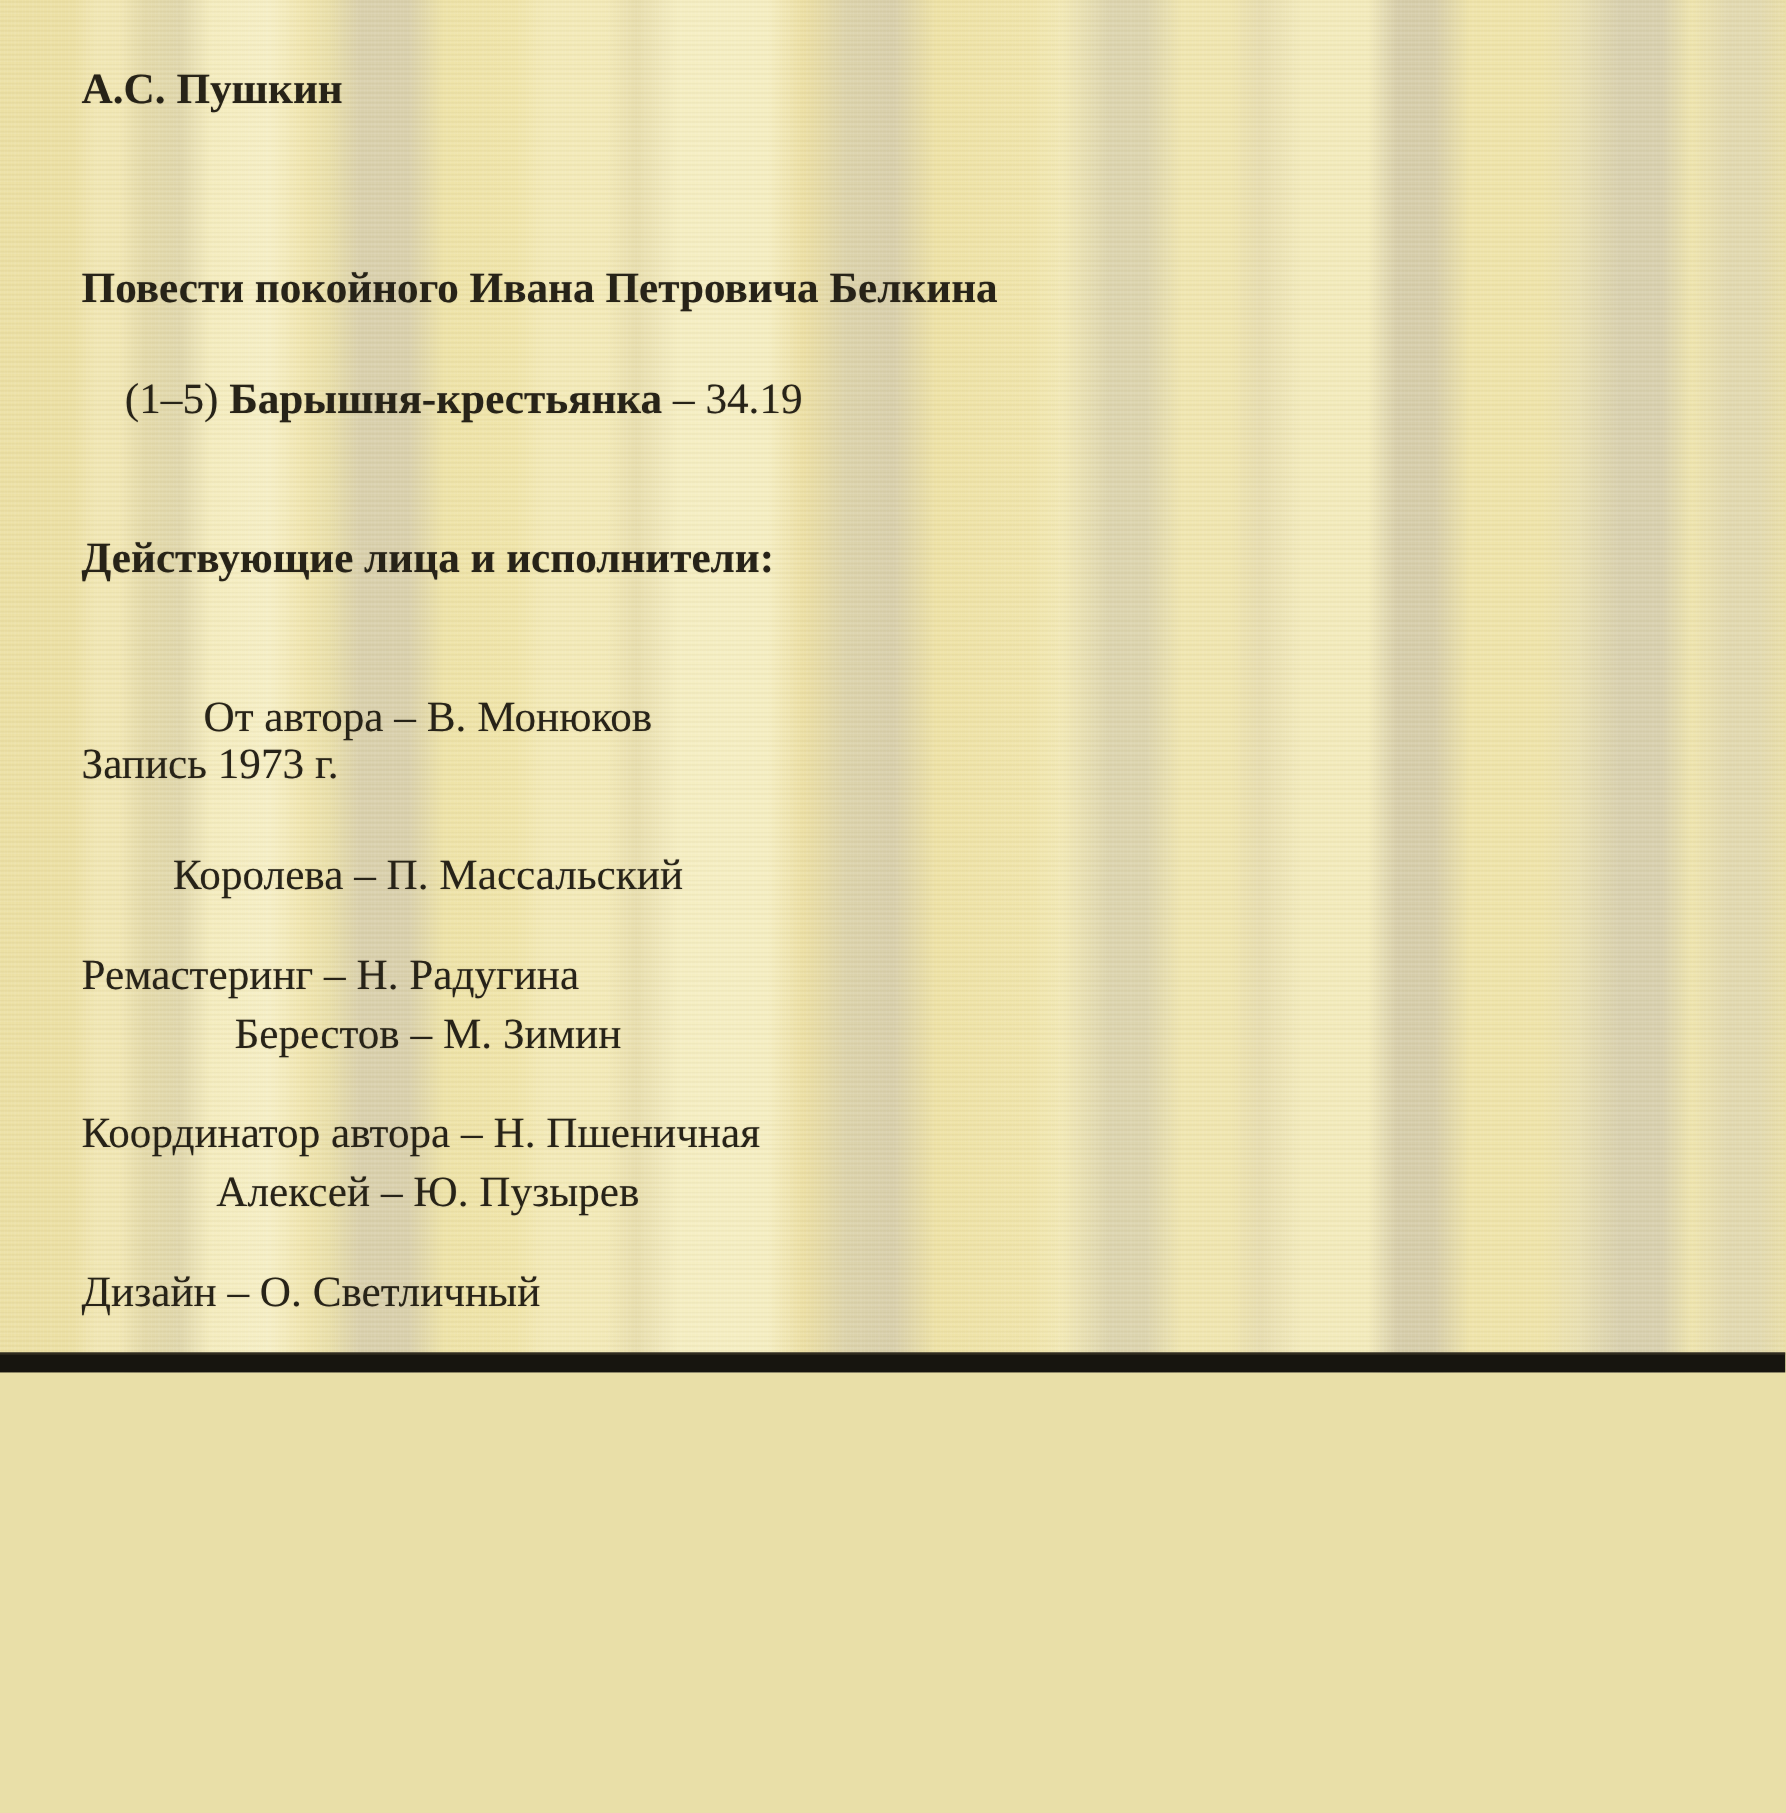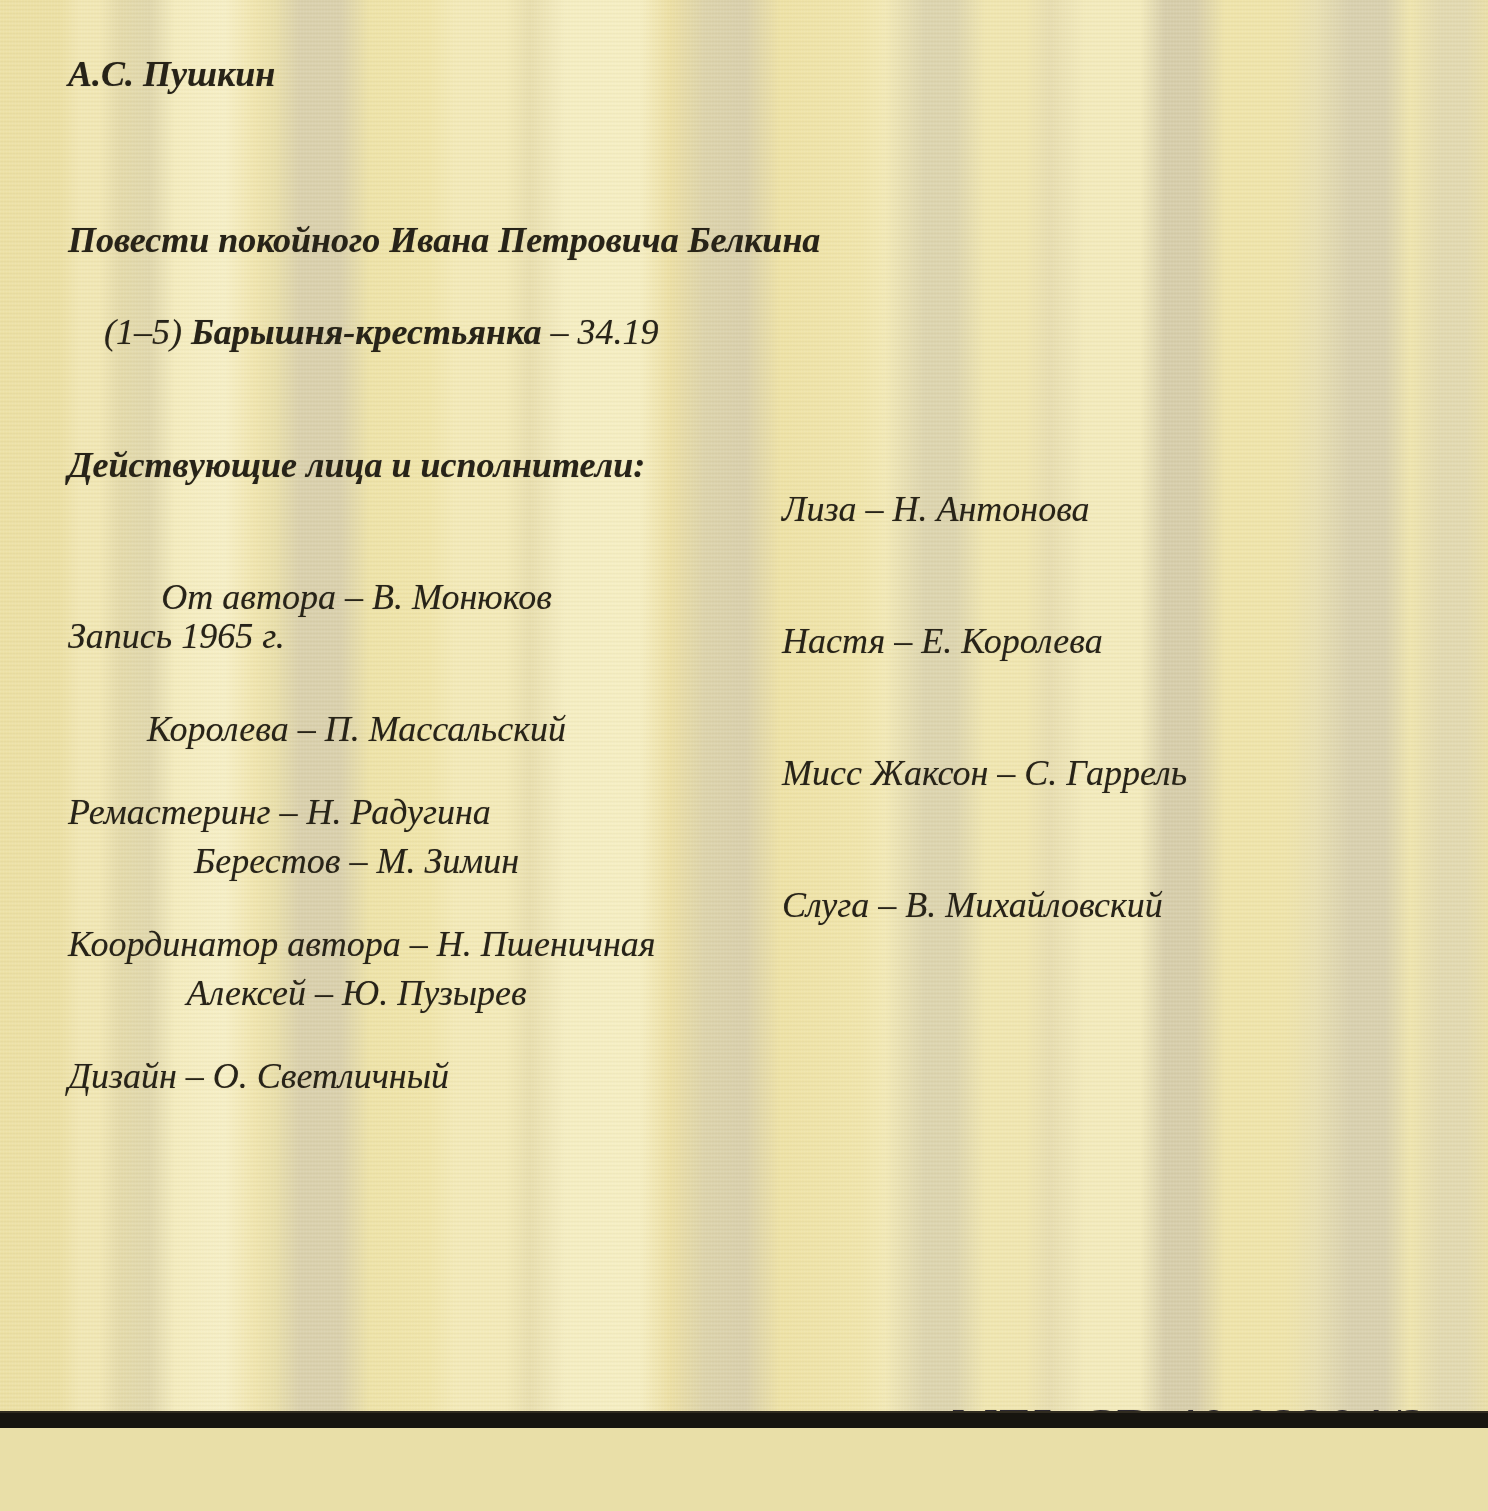--- a/index.html
+++ b/index.html
@@ -3,21 +3,21 @@
 <meta charset="utf-8">
 <style>
   html, body {
     margin: 0;
     padding: 0;
     background: #e9dfa8;
   }
   .page {
     position: relative;
     width: 1488px;
-    height: 1428px;
+    height: 1144px;
     overflow: hidden;
     font-family: "Liberation Serif", "DejaVu Serif", serif;
     color: #272318;
     
     background-image:
       repeating-linear-gradient(0deg,
         rgba(255,255,255,0.07) 0px, rgba(255,255,255,0.07) 1px,
         rgba(120,100,50,0.045) 2px, rgba(120,100,50,0.045) 3px,
         transparent 3px, transparent 4px),
       repeating-linear-gradient(90deg,
@@ -28,21 +28,20 @@
         #e4daaa 120px, #e0d7ac 150px, #f4ecbe 175px, #f6efc6 225px,
         #f0e5ae 255px, #e9dfaa 275px, #d9d0ac 300px, #d9d0ac 340px,
         #eee3a8 370px, #f0e5aa 430px, #f3eab8 455px, #f3eab8 505px,
         #e8deae 530px, #f5eec2 565px, #f5eec2 640px, #ecdfa4 670px,
         #dcd3ab 705px, #d8cfab 745px, #eee2a6 780px, #f0e5ab 860px,
         #f2e9b6 885px, #dcd4ae 925px, #dcd4ae 955px, #f0e6b0 985px,
         #f0e6b0 1025px, #e7ddb0 1050px, #f3ebbc 1085px, #f3ebbc 1140px,
         #d6cdaa 1165px, #d6cdaa 1195px, #efe4aa 1225px, #efe4aa 1285px,
         #e9e0b2 1315px, #d8d0ae 1350px, #d8d0ae 1385px, #efe5ae 1410px,
         #e2d9b0 1440px, #e2d9b0 1465px, #eadfa8 1488px);
-    font-style: italic;
   }
   .txt {
     position: absolute;
     left: 68px;
     font-size: 36px;
     line-height: 44px;
     white-space: pre;
     text-shadow: 0 0 1px rgba(45,38,20,0.35);
   }
   .bold { font-weight: 700; }
@@ -86,28 +85,22 @@
   </div>
 
   <div class="txt" id="cast-block">
     <div class="bold">Действующие лица и исполнители:</div>
     <div>От автора – В. Монюков</div>
     <div>Королева – П. Массальский</div>
     <div>Берестов – М. Зимин</div>
     <div>Алексей – Ю. Пузырев</div>
   </div>
 
-  <div class="txt" id="cast-right">
-    <div>Лиза – Н. Антонова</div>
-    <div>Настя – Е. Королева</div>
-    <div>Мисс Жаксон – С. Гаррель</div>
-    <div>Слуга – В. Михайловский</div>
-  </div>
 
-  <div class="txt" id="recording-note">Запись 1965 г.</div>
+  <div class="txt" id="recording-note">Запись 1973 г.</div>
 
   <div class="txt" id="credits-block">
     <div>Ремастеринг – Н. Радугина</div>
     <div>Координатор автора – Н. Пшеничная</div>
     <div>Дизайн – О. Светличный</div>
   </div>
 
   <div class="txt" id="catalog-number">MEL CD 40 02304/3</div>
 
   <div class="scan-edge"></div>

